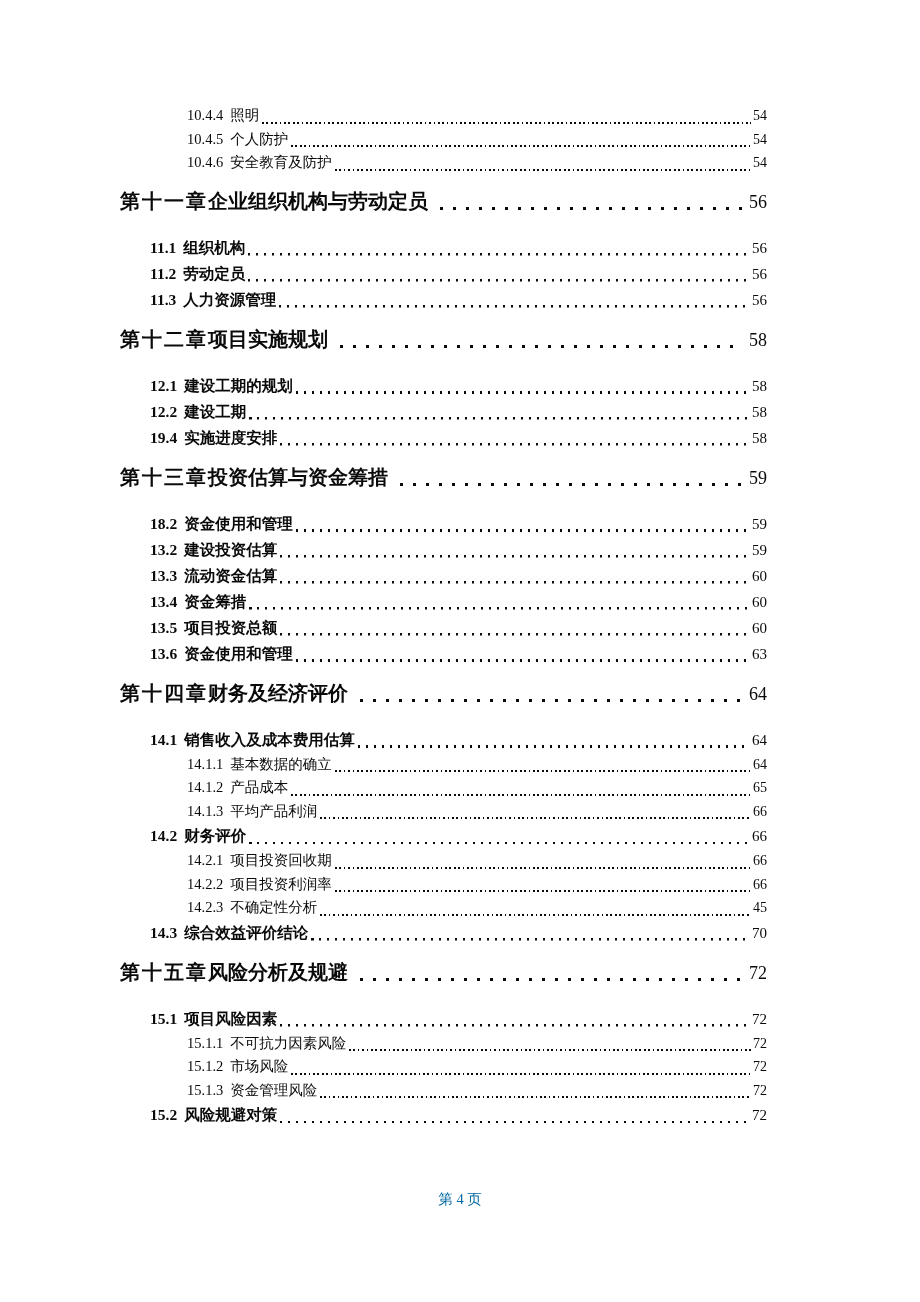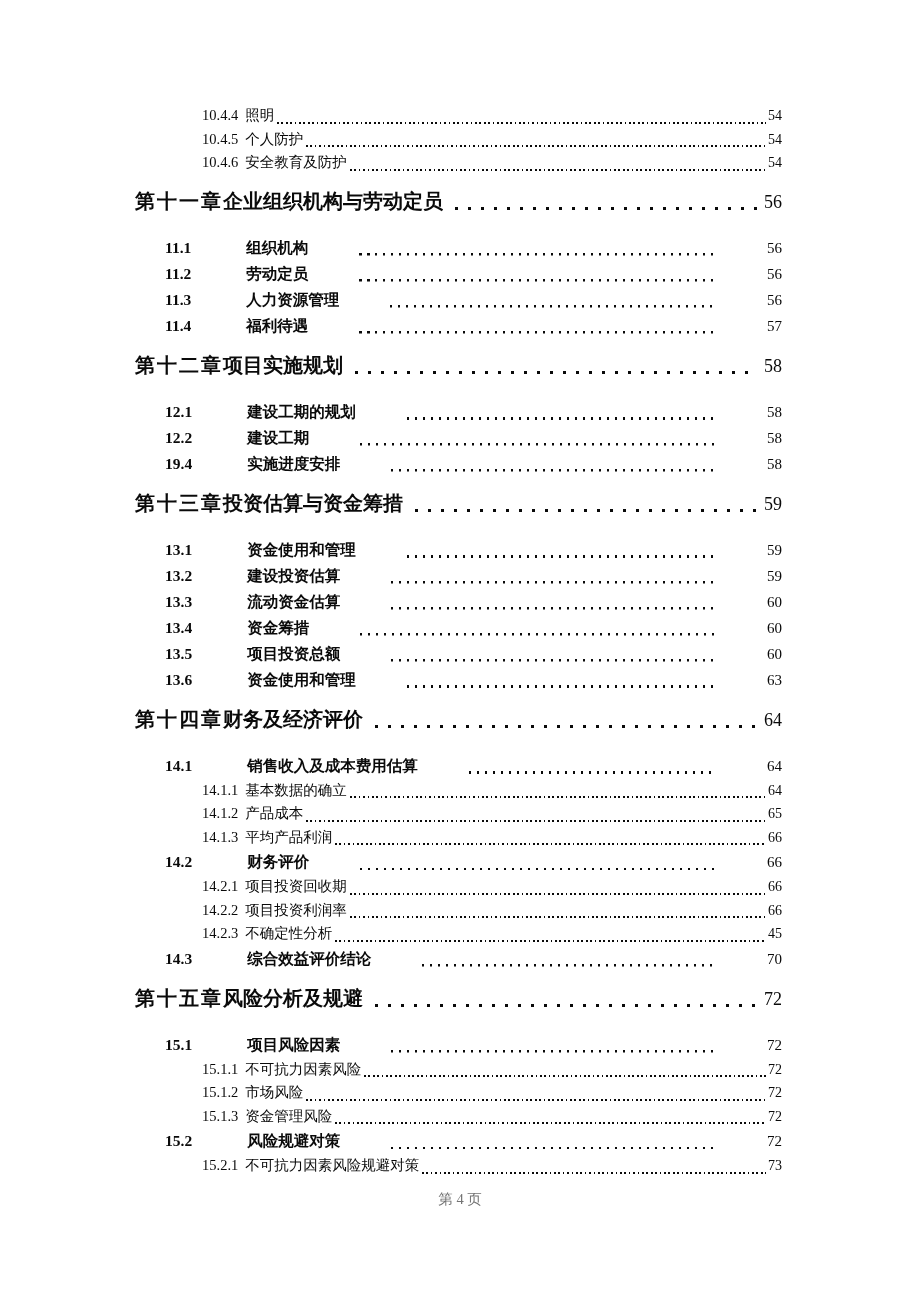--- a/index.html
+++ b/index.html
@@ -8,21 +8,21 @@
     position: relative;
     width: 920px;
     height: 1302px;
     background: #ffffff;
     color: #0a0a0a;
     font-family: "Liberation Serif", "DejaVu Serif", serif;
     overflow: hidden;
   }
   .toc {
     position: absolute;
-    left: 135px;
+    left: 120px;
     top: 104px;
     width: 647px;
   }
   .toc-row {
     display: flex;
     align-items: baseline;
     white-space: nowrap;
   }
   .toc-row .leader {
     flex: 1 1 auto;
@@ -46,21 +46,20 @@
     margin: 0 6px 6px 12px;
     background-image: repeating-linear-gradient(to right, currentColor 0 3px, transparent 3px 13px);
   }
   .lv1 .pagenum { font-weight: normal; font-size: 18px; }
   
   .lv2 {
     margin-left: 30px;
     font-size: 15.5px;
     line-height: 26px;
     font-weight: bold;
-    gap: 48px;
   }
   .lv2 .title { margin-left: 7px; }
   .lv2 .leader {
     height: 2.5px;
     margin: 0 5px 5px 3px;
     background-image: repeating-linear-gradient(to right, currentColor 0 2.5px, transparent 2.5px 8px);
   }
   .lv2 .pagenum { font-weight: normal; font-size: 15px; }
   
   .lv3 {
@@ -77,21 +76,21 @@
   }
   .lv3 .pagenum { font-size: 14px; }
   
   .page-footer {
     position: absolute;
     left: 0;
     right: 0;
     top: 1190px;
     text-align: center;
     font-size: 14.5px;
-    color: #737373;
+    color: #0369a1;
   }
 </style>
 </head>
 <body>
 
 <div class="page">
   <main class="toc" id="toc">
       <div class="toc-row lv3">
     <span class="num">10.4.4</span>
     <span class="title">照明</span>
@@ -127,26 +126,20 @@
     <span class="title">劳动定员</span>
     <span class="leader"></span>
     <span class="pagenum">56</span>
   </div>
       <div class="toc-row lv2">
     <span class="num">11.3</span>
     <span class="title">人力资源管理</span>
     <span class="leader"></span>
     <span class="pagenum">56</span>
   </div>
-      <div class="toc-row lv2">
-    <span class="num">11.4</span>
-    <span class="title">福利待遇</span>
-    <span class="leader"></span>
-    <span class="pagenum">57</span>
-  </div>
       <div class="toc-row lv1">
     <span class="num">第十二章</span>
     <span class="title">项目实施规划</span>
     <span class="leader"></span>
     <span class="pagenum">58</span>
   </div>
       <div class="toc-row lv2">
     <span class="num">12.1</span>
     <span class="title">建设工期的规划</span>
     <span class="leader"></span>
@@ -164,21 +157,21 @@
     <span class="leader"></span>
     <span class="pagenum">58</span>
   </div>
       <div class="toc-row lv1">
     <span class="num">第十三章</span>
     <span class="title">投资估算与资金筹措</span>
     <span class="leader"></span>
     <span class="pagenum">59</span>
   </div>
       <div class="toc-row lv2">
-    <span class="num">13.1</span>
+    <span class="num">18.2</span>
     <span class="title">资金使用和管理</span>
     <span class="leader"></span>
     <span class="pagenum">59</span>
   </div>
       <div class="toc-row lv2">
     <span class="num">13.2</span>
     <span class="title">建设投资估算</span>
     <span class="leader"></span>
     <span class="pagenum">59</span>
   </div>
@@ -294,24 +287,18 @@
     <span class="num">15.1.3</span>
     <span class="title">资金管理风险</span>
     <span class="leader"></span>
     <span class="pagenum">72</span>
   </div>
       <div class="toc-row lv2">
     <span class="num">15.2</span>
     <span class="title">风险规避对策</span>
     <span class="leader"></span>
     <span class="pagenum">72</span>
-  </div>
-      <div class="toc-row lv3">
-    <span class="num">15.2.1</span>
-    <span class="title">不可抗力因素风险规避对策</span>
-    <span class="leader"></span>
-    <span class="pagenum">73</span>
   </div>
     </main>
   <footer class="page-footer">
     <span>第 4 页</span>
   </footer>
 </div>
 
 </body></html>

